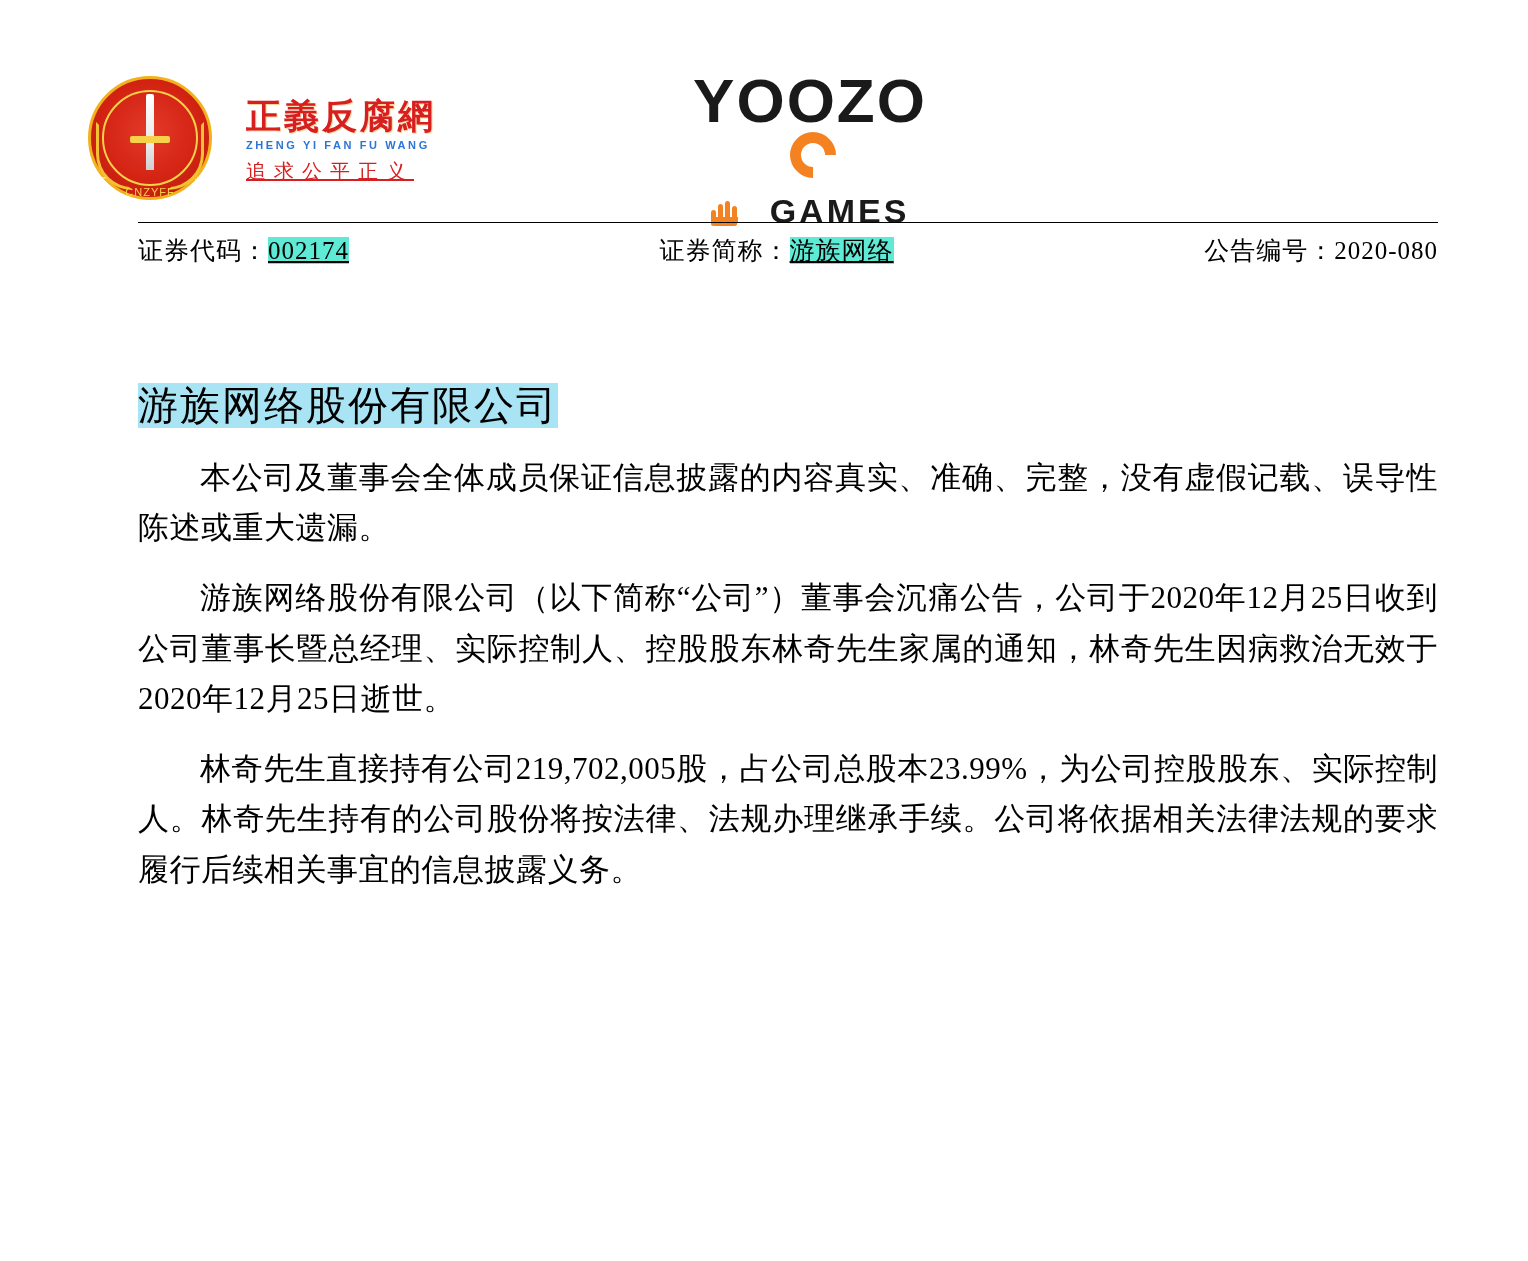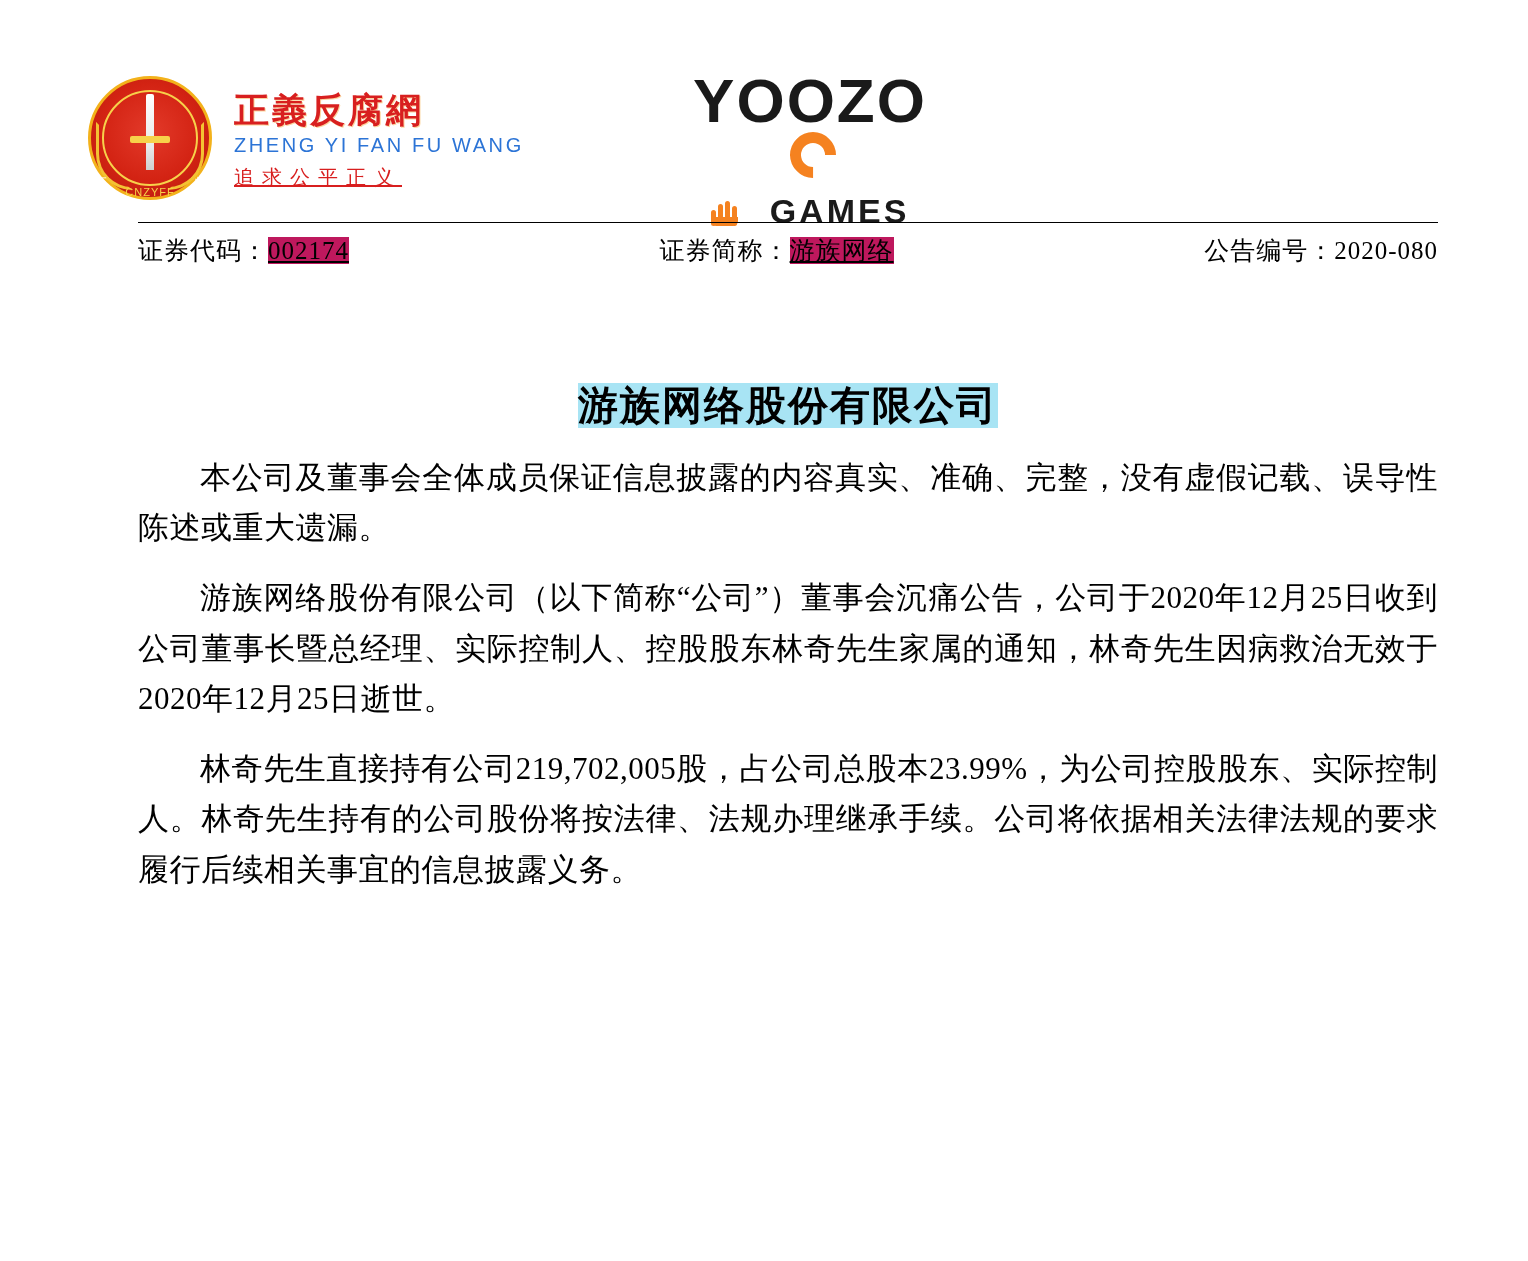--- a/index.html
+++ b/index.html
@@ -93,37 +93,37 @@
     position: absolute;
     bottom: 12px;
     left: 0; right: 0;
     text-align: center;
     font-size: 11px;
     color: #f7d14a;
     letter-spacing: 1px;
     font-family: "Liberation Sans", sans-serif;
   }
   .wm-text {
-    margin-left: 14px;
+    margin-left: 26px;
     line-height: 1.15;
   }
   .wm-title {
     font-size: 35px;
     font-weight: bold;
     color: #d81f1f;
     letter-spacing: 3px;
     font-family: "Liberation Serif", serif;
     text-shadow: 1px 1px 0 #fbd6a0;
   }
   .wm-pinyin {
-    font-size: 20px;
+    font-size: 11px;
     color: #2c74d6;
     letter-spacing: 2.6px;
     font-family: "Liberation Sans", sans-serif;
-    font-weight: normal;
+    font-weight: bold;
     margin-top: 2px;
   }
   .wm-slogan {
     font-size: 20px;
     color: #d81f1f;
     letter-spacing: 8px;
     margin-top: 9px;
     font-family: "Liberation Serif", serif;
     text-decoration: underline;
   }
@@ -210,35 +210,34 @@
     left: 138px;
     right: 90px;
     top: 234px;
     display: flex;
     justify-content: space-between;
     font-size: 25px;
     letter-spacing: 1px;
   }
   .codeline .cell { white-space: nowrap; }
   .hl-blue {
-    background: #be185d;
+    background: #5eead4;
     text-decoration: underline;
   }
 
   
   .doc {
     position: absolute;
     left: 138px;
     right: 90px;
     top: 300px;
   }
   .title1 {
-    text-align: center;
     font-size: 40px;
-    font-weight: bold;
+    font-weight: normal;
     letter-spacing: 2px;
     margin-top: 78px;
   }
   .title1 .hl {
     background: #a8e4f4;
   }
   .title2 {
     text-align: center;
     font-size: 40px;
     font-weight: bold;

